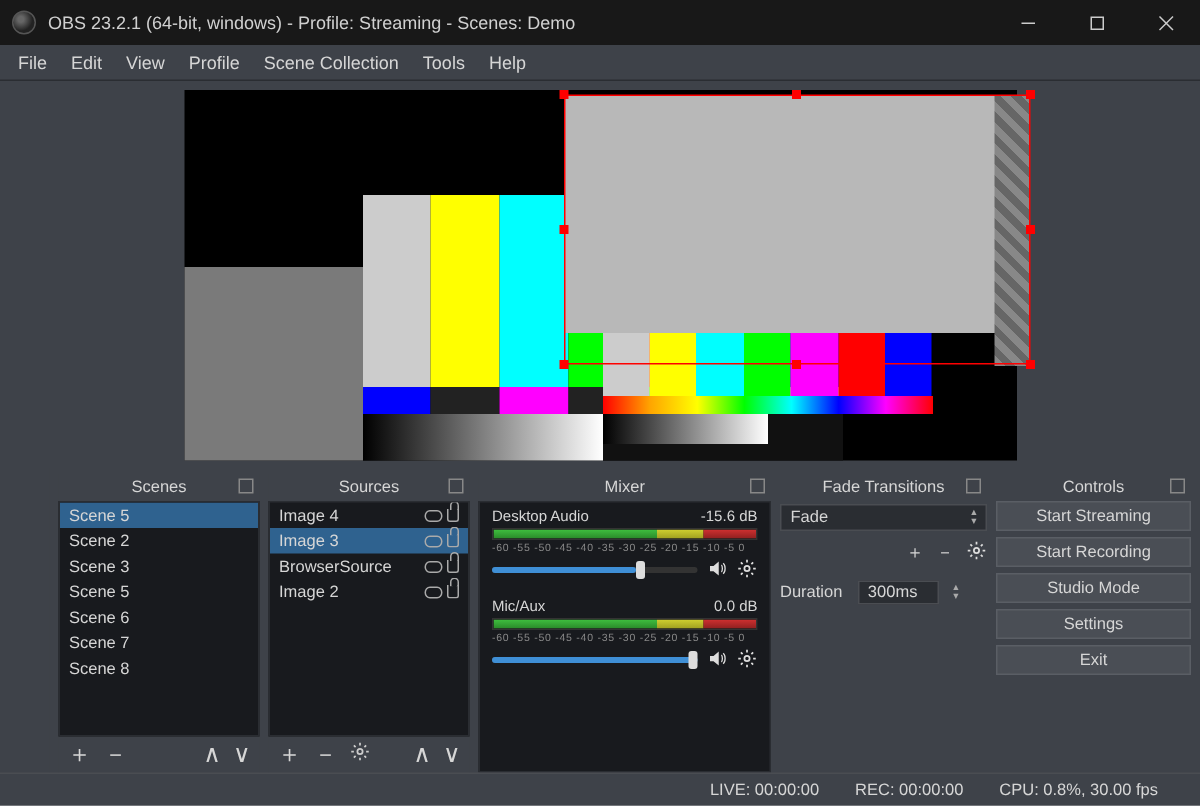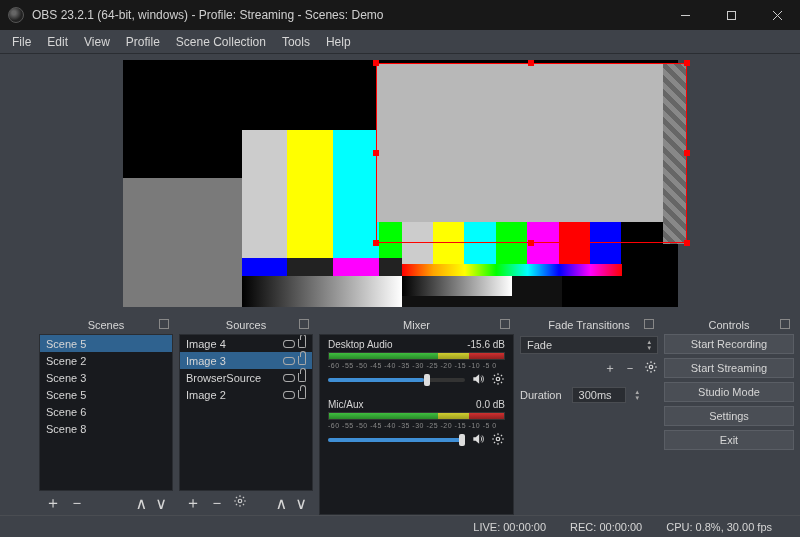--- a/index.html
+++ b/index.html
@@ -163,20 +163,23 @@
         <div class="list-row">
             <span>Scene 3</span>
           </div>
         <div class="list-row">
             <span>Scene 5</span>
           </div>
         <div class="list-row">
             <span>Scene 6</span>
           </div>
         <div class="list-row">
+            <span>Scene 7</span>
+          </div>
+        <div class="list-row">
             <span>Scene 8</span>
           </div>
       </div>
       <div class="toolbar">
         <span class="icon-btn">＋</span>
         <span class="icon-btn">－</span>
         <span class="spacer"></span>
         <span class="icon-btn">∧</span>
         <span class="icon-btn">∨</span>
       </div>
@@ -321,22 +324,22 @@
         </div>
       </div>
     </div>
 
     <div class="panel controls">
       <div class="panel-header">
         <span>Controls</span>
         <span class="popout"></span>
       </div>
       <div>
+        <div class="ctrl-btn">Start Streaming</div>
         <div class="ctrl-btn">Start Recording</div>
-        <div class="ctrl-btn">Start Streaming</div>
         <div class="ctrl-btn">Studio Mode</div>
         <div class="ctrl-btn">Settings</div>
         <div class="ctrl-btn">Exit</div>
       </div>
     </div>
 
   </div>
 
   <div class="statusbar">
     <span>LIVE: 00:00:00</span>

